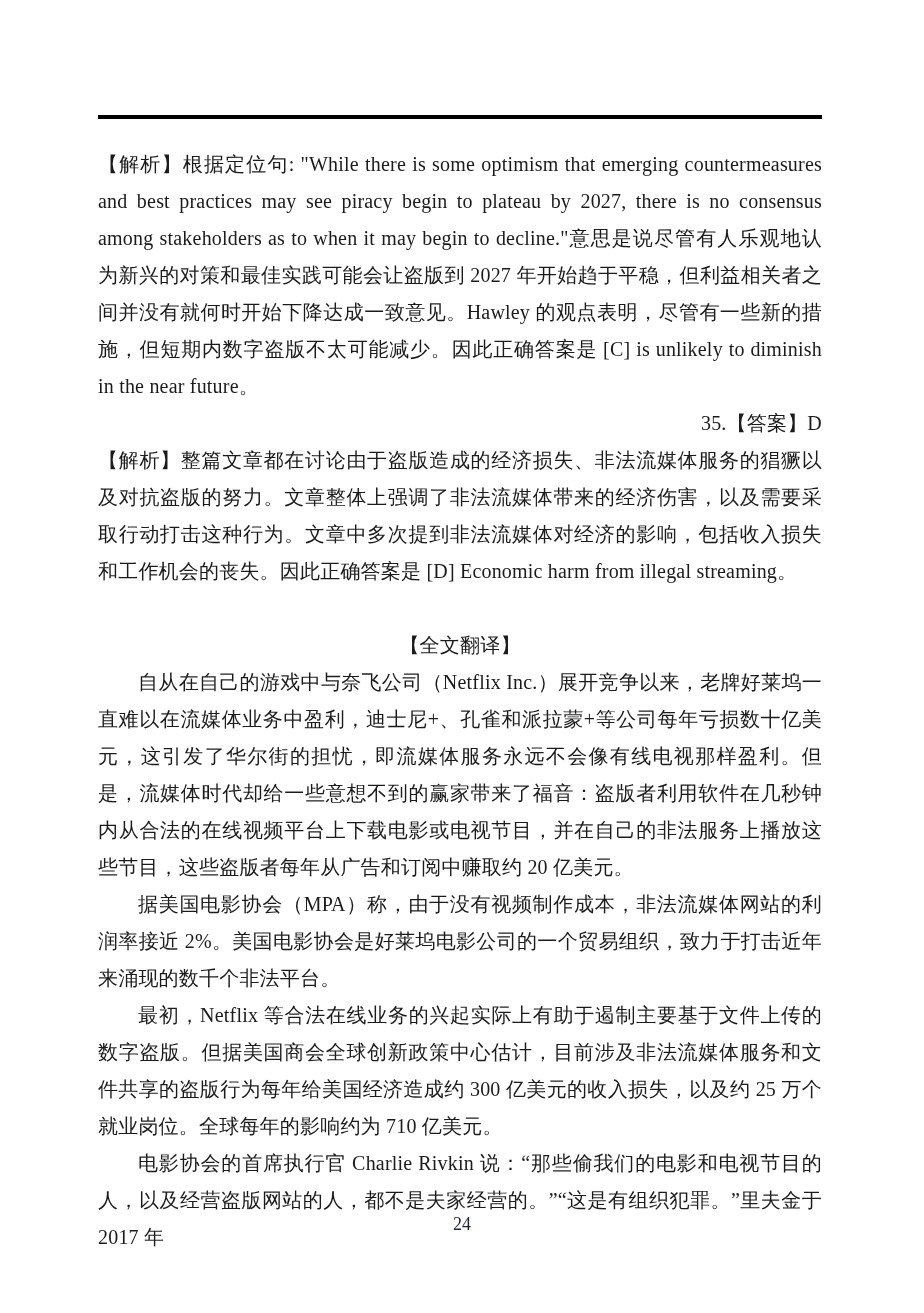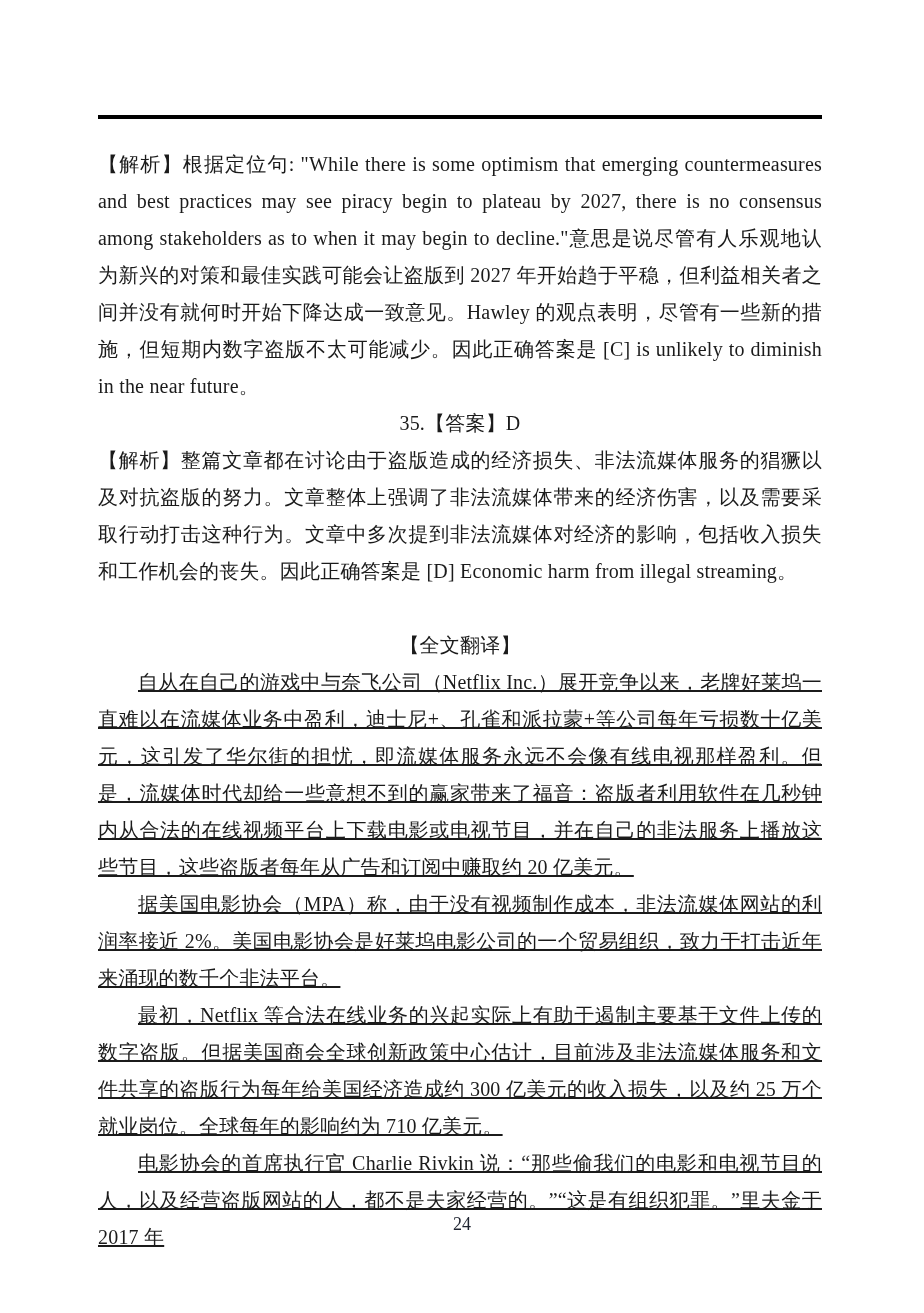--- a/index.html
+++ b/index.html
@@ -33,28 +33,27 @@
     line-height: 37px;
     text-align: justify;
     letter-spacing: 0.2px;
   }
   .content p {
     margin: 0;
     padding: 0;
   }
   .para-indent {
     text-indent: 2em;
-    text-decoration: underline;
   }
   .section-heading {
     margin-top: 37px !important;
     text-align: center;
   }
   .answer-line {
-    text-align: center;
+    text-align: right;
   }
   .page-footer {
     position: absolute;
     left: 0;
     top: 1210px;
     width: 924px;
     text-align: center;
     font-size: 18px;
     line-height: 28px;
     color: #1f2430;

